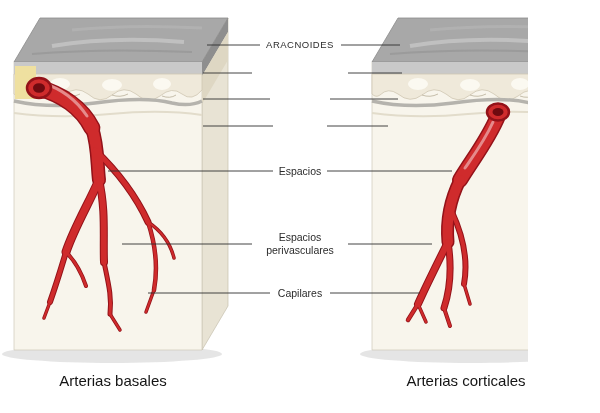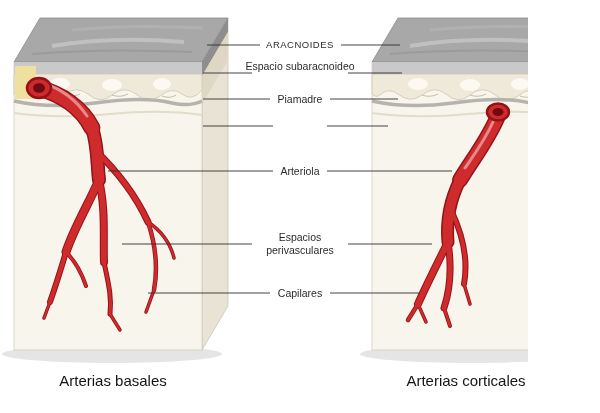--- a/index.html
+++ b/index.html
@@ -160,22 +160,20 @@
       <line class="leader" x1="108" y1="171" x2="273" y2="171"></line>
       <line class="leader" x1="327" y1="171" x2="452" y2="171"></line>
       <line class="leader" x1="122" y1="244" x2="252" y2="244"></line>
       <line class="leader" x1="348" y1="244" x2="432" y2="244"></line>
       <line class="leader" x1="148" y1="293" x2="270" y2="293"></line>
       <line class="leader" x1="330" y1="293" x2="420" y2="293"></line>
     </g>
   </svg>
 
   <div class="lbl small-caps" style="left:230px;top:39px;width:140px">ARACNOIDES</div>
-  <div class="lbl" style="left:245px;top:60px;width:110px">Espacio subaracnoideo</div>
-  <div class="lbl" style="left:230px;top:93px;width:140px">Piamadre</div>
-  <div class="lbl" style="left:230px;top:165px;width:140px">Arteriola</div>
+  <div class="lbl" style="left:230px;top:165px;width:140px">Espacios</div>
   <div class="lbl" style="left:230px;top:287px;width:140px">Capilares</div>
   <div class="lbl" style="left:245px;top:231px;width:110px">Espacios perivasculares</div>
 
   <div class="caption" style="left:13px">Arterias basales</div>
   <div class="caption" style="left:366px">Arterias corticales</div>
 
 </div>
 
 </body></html>

